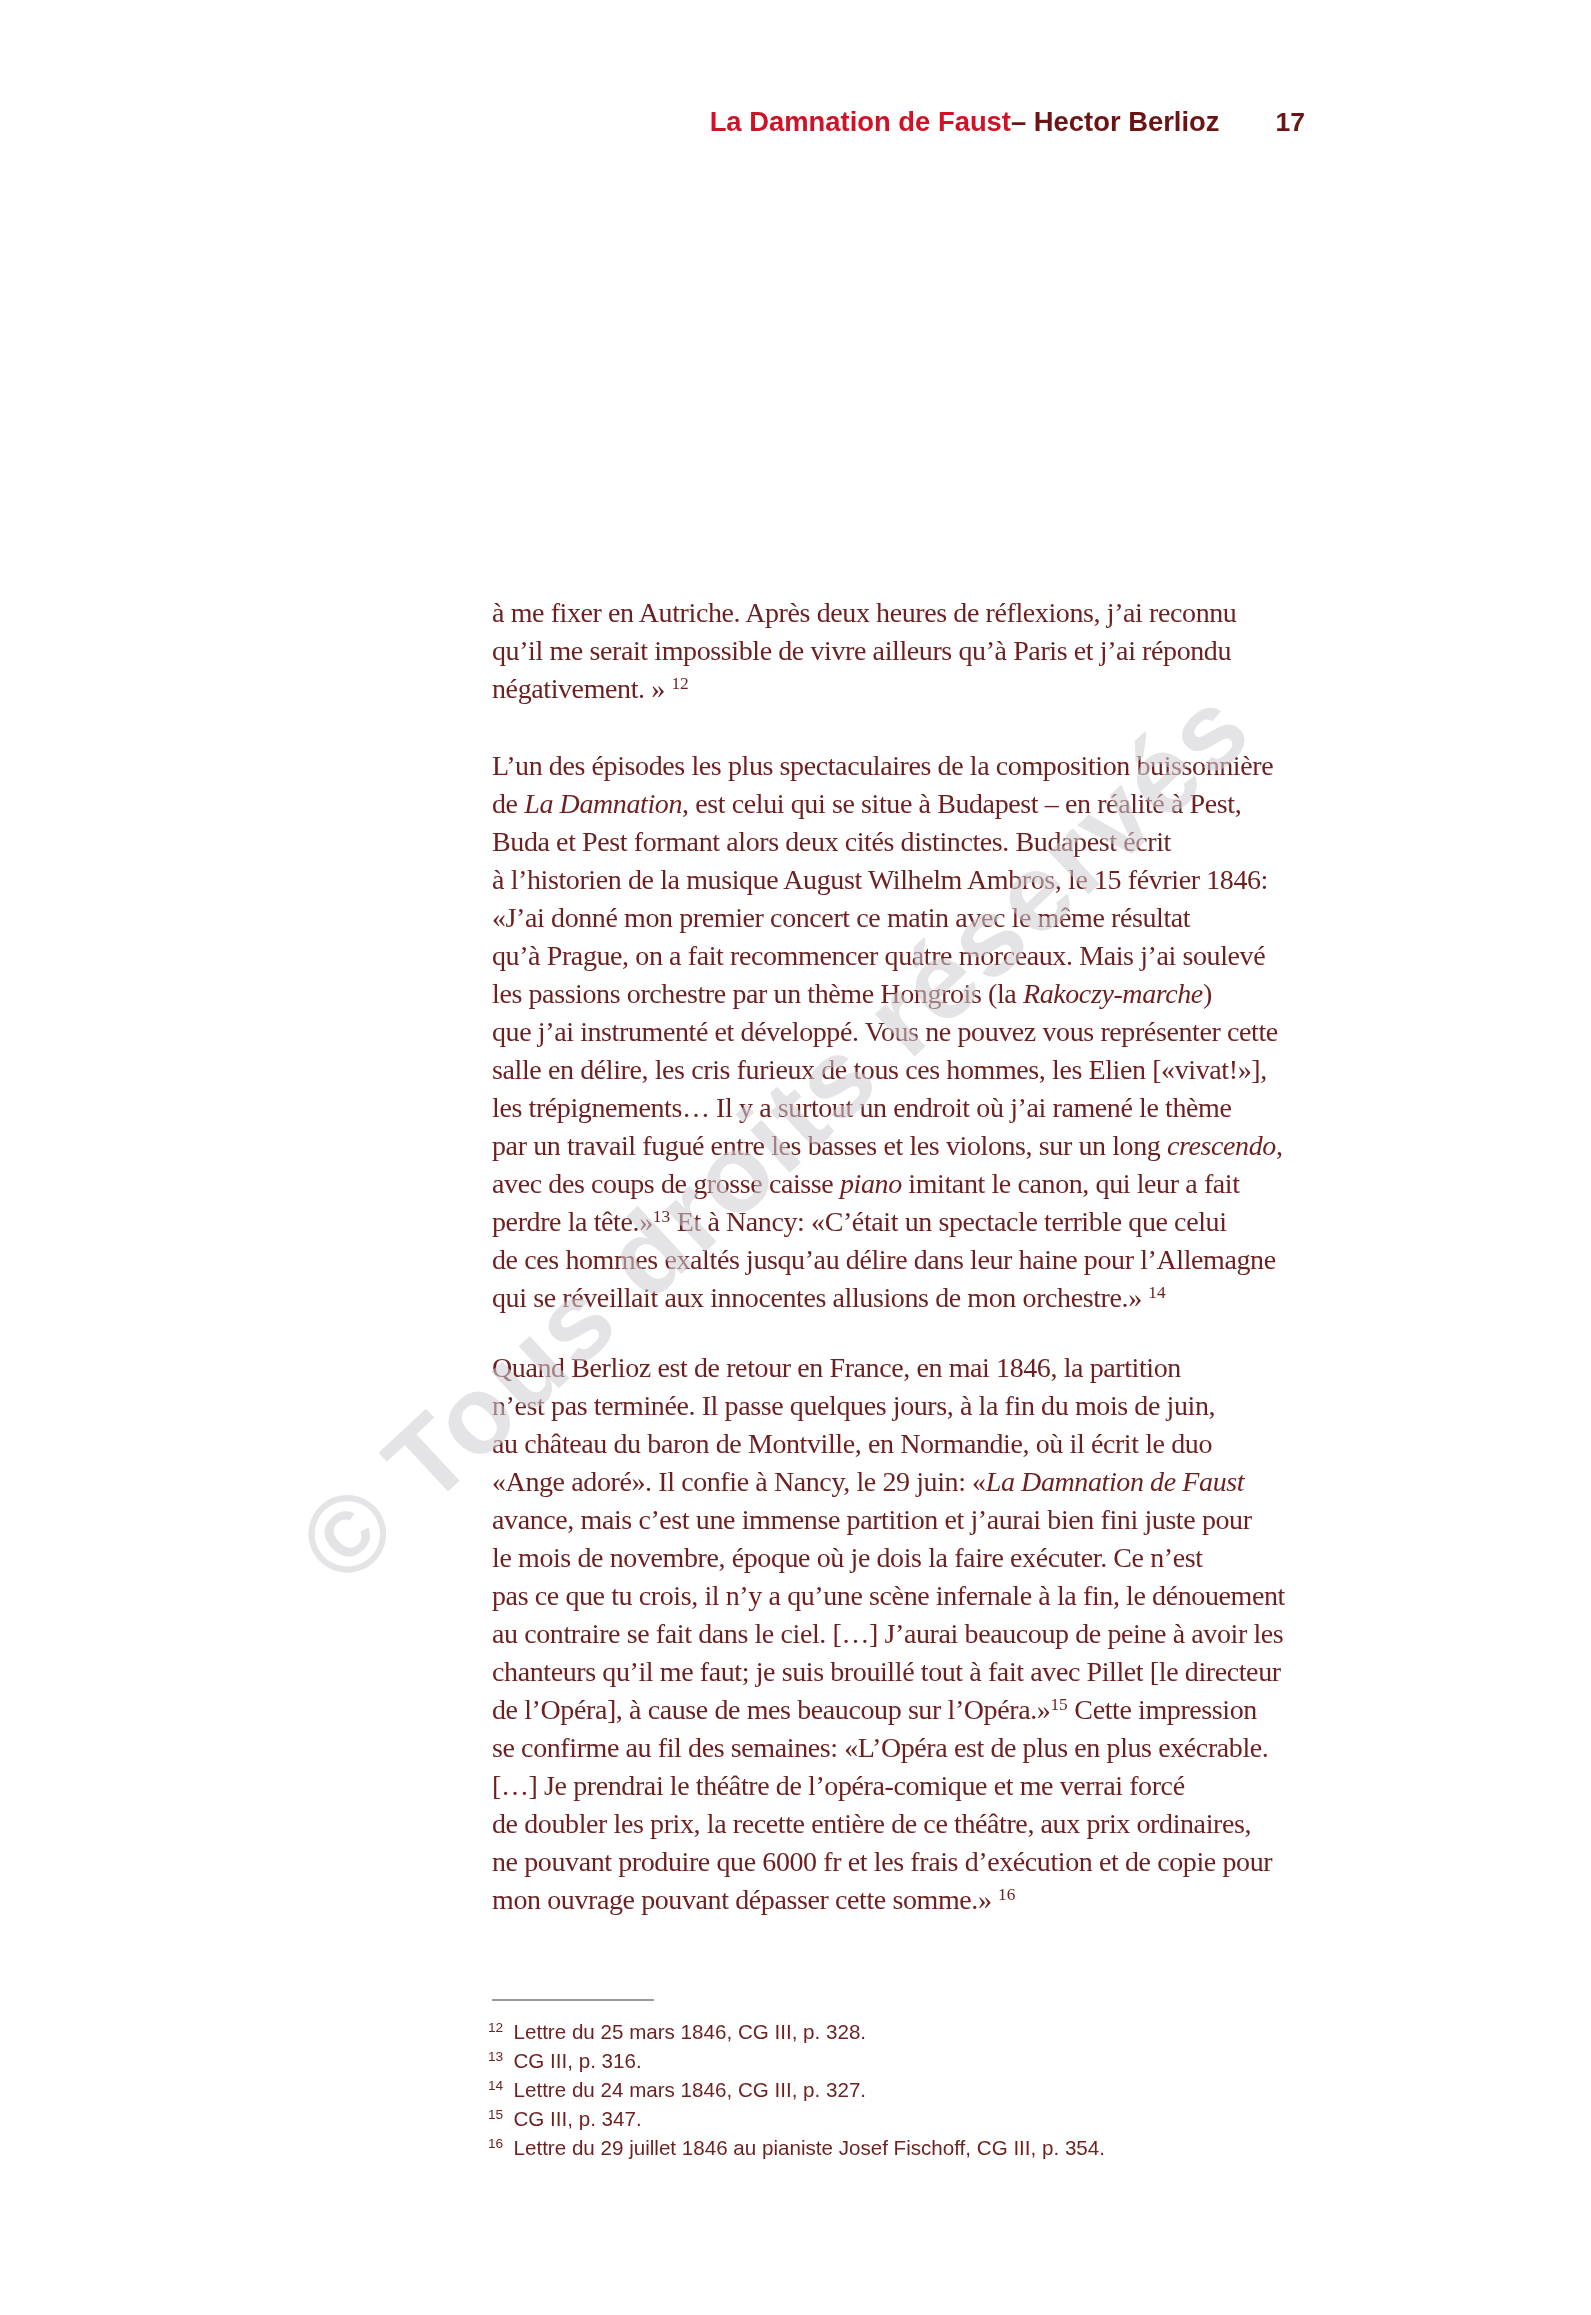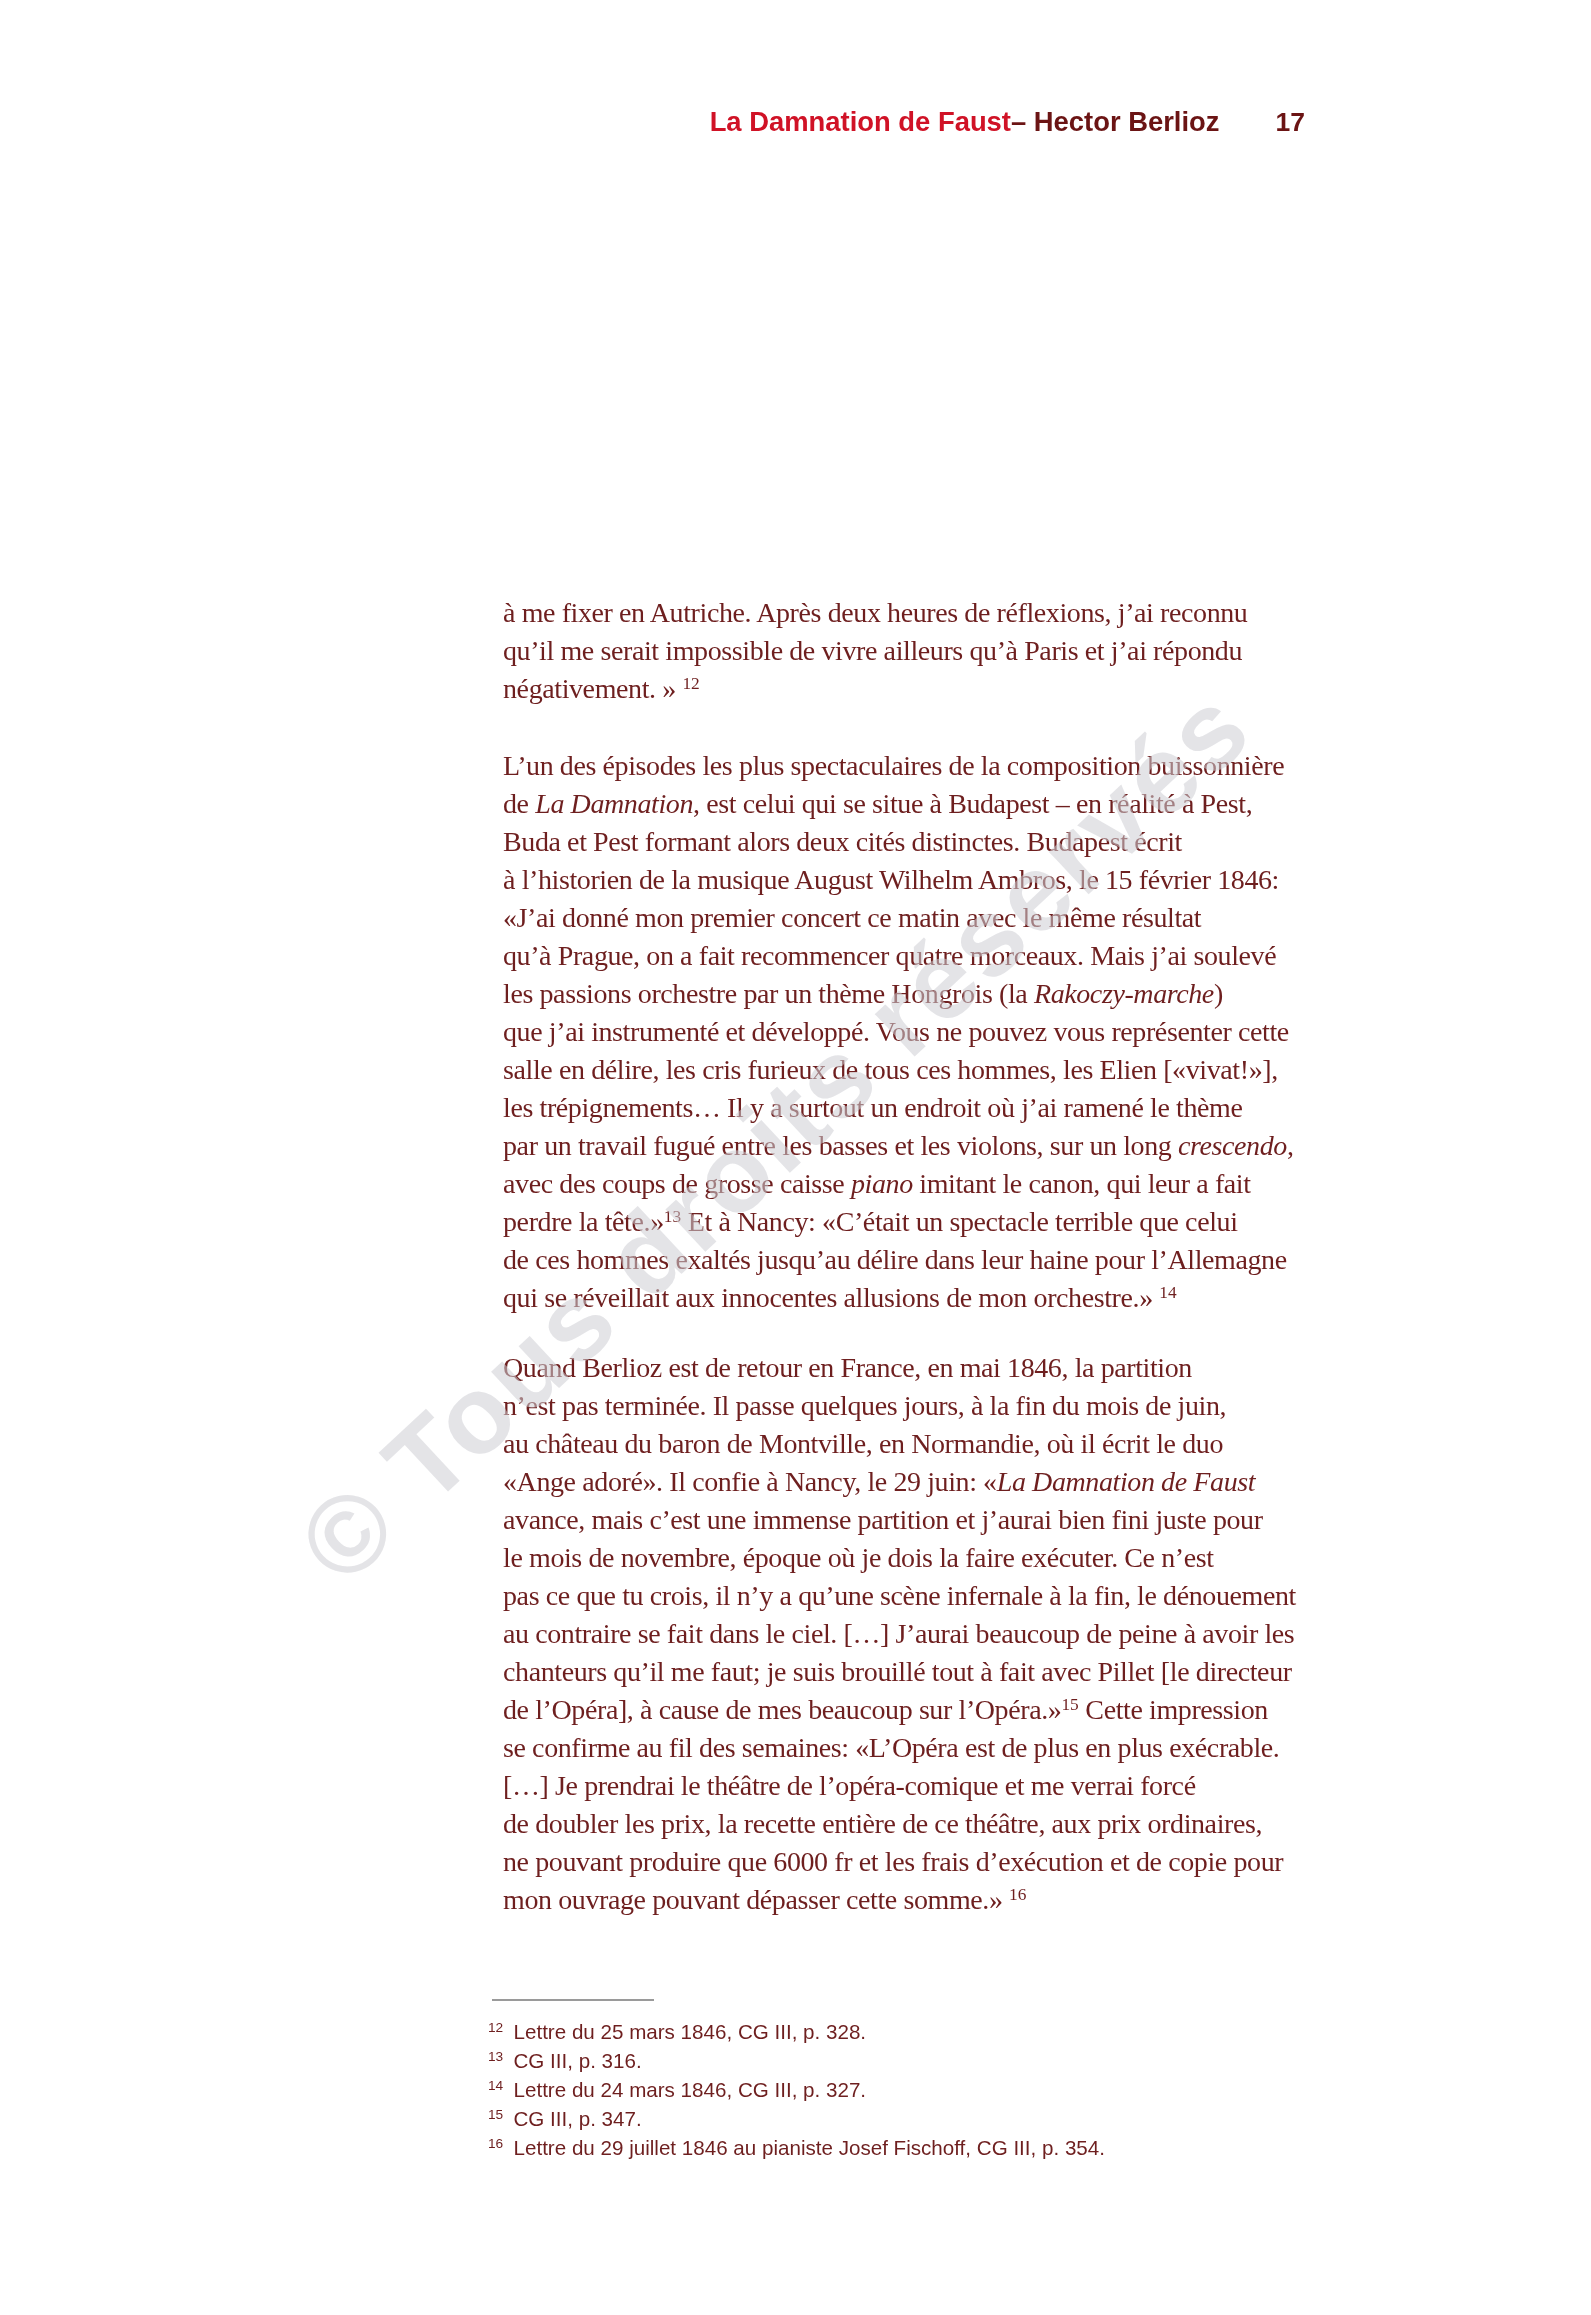--- a/index.html
+++ b/index.html
@@ -29,21 +29,21 @@
   .body-text{
     position:absolute;left:492px;top:0;width:990px;
     color:var(--body-maroon);
     font-size:28px;
     letter-spacing:-0.4px;
   }
   .para{position:absolute;left:0;white-space:nowrap;}
   .para1{top:594px;}
   .para2{top:747px;}
   .para3{top:1349px;}
-  .line{height:38px;line-height:38px;margin-left:11px;}
+  .line{height:38px;line-height:38px;}
   .it{font-style:italic;}
   .sup{font-size:0.62em;position:relative;top:-0.5em;letter-spacing:0;}
 
   
   .fn-rule{
     position:absolute;left:492px;top:1999px;
     width:162px;height:2px;background:#9a9a9a;
   }
   .footnotes{
     position:absolute;left:488px;top:2017px;

